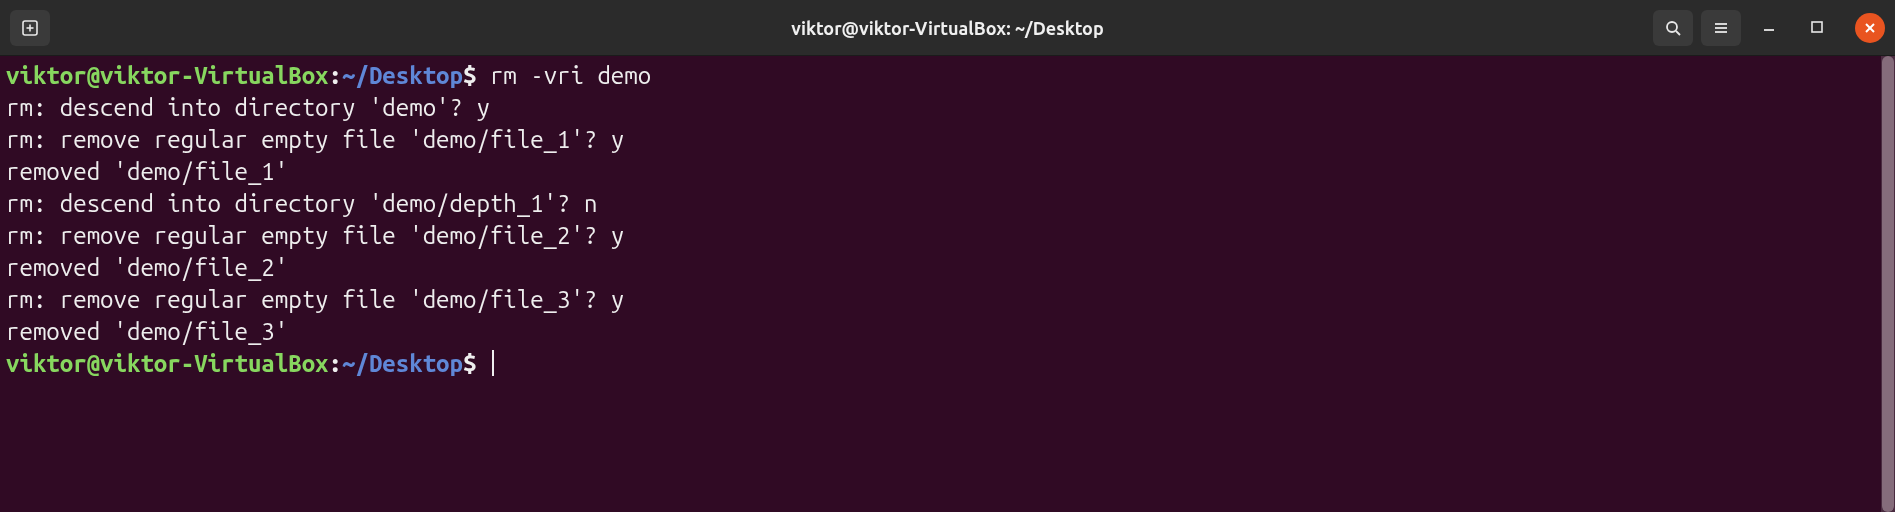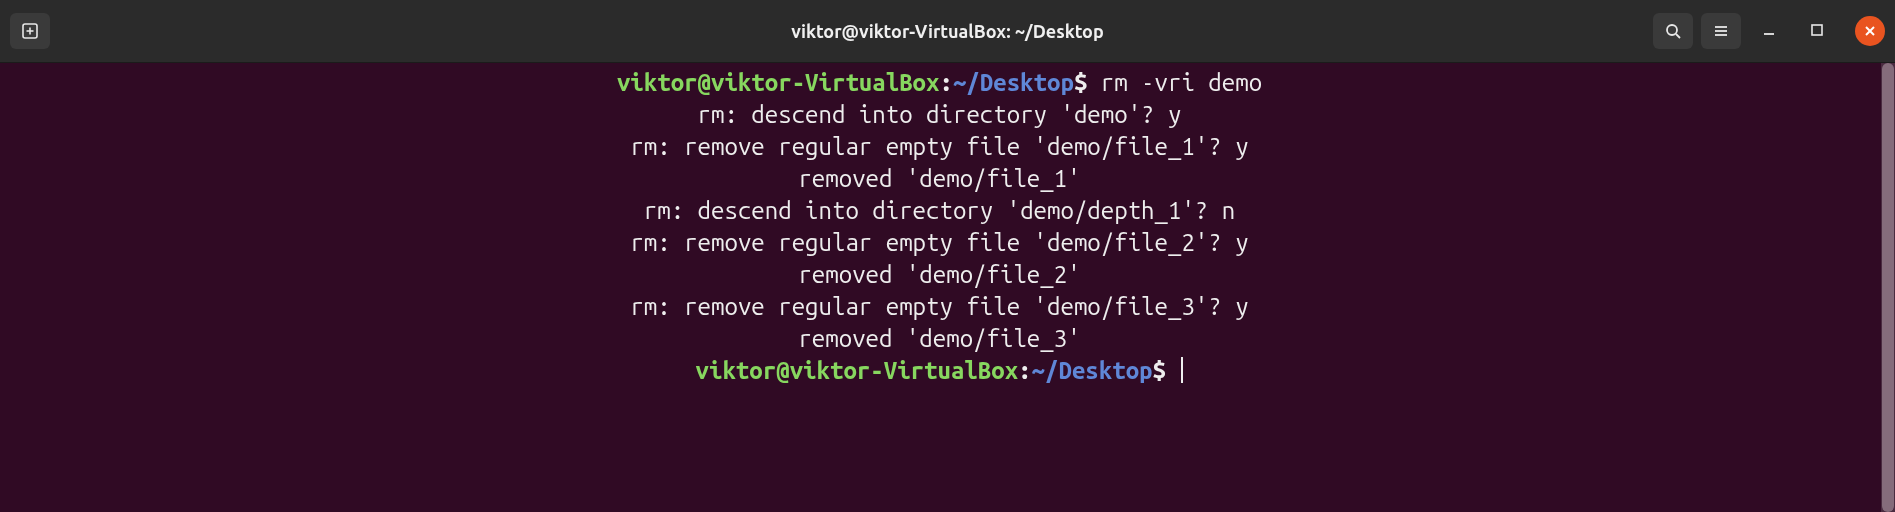--- a/index.html
+++ b/index.html
@@ -11,21 +11,21 @@
     background: #300a24;
   }
   .window {
     width: 1895px;
     height: 512px;
     display: flex;
     flex-direction: column;
     background: #300a24;
   }
   .titlebar {
-    height: 63px;
+    height: 56px;
     background: #2b2b2b;
     display: flex;
     align-items: center;
     justify-content: space-between;
     padding: 0 10px;
     border-bottom: 1px solid #1b1b1b;
   }
   .titlebar-left {
     display: flex;
     align-items: center;
@@ -84,21 +84,20 @@
     background: #300a24;
   }
   .terminal {
     flex: 1;
     padding: 4px 8px 0 6px;
     color: #eeeeee;
     font-size: 24px;
     line-height: 32px;
     white-space: pre;
     overflow: hidden;
-    text-align: center;
   }
   .scrollbar {
     width: 14px;
     background: #4a2b40;
     position: relative;
   }
   .scrollbar-thumb {
     position: absolute;
     top: 0;
     left: 1px;

